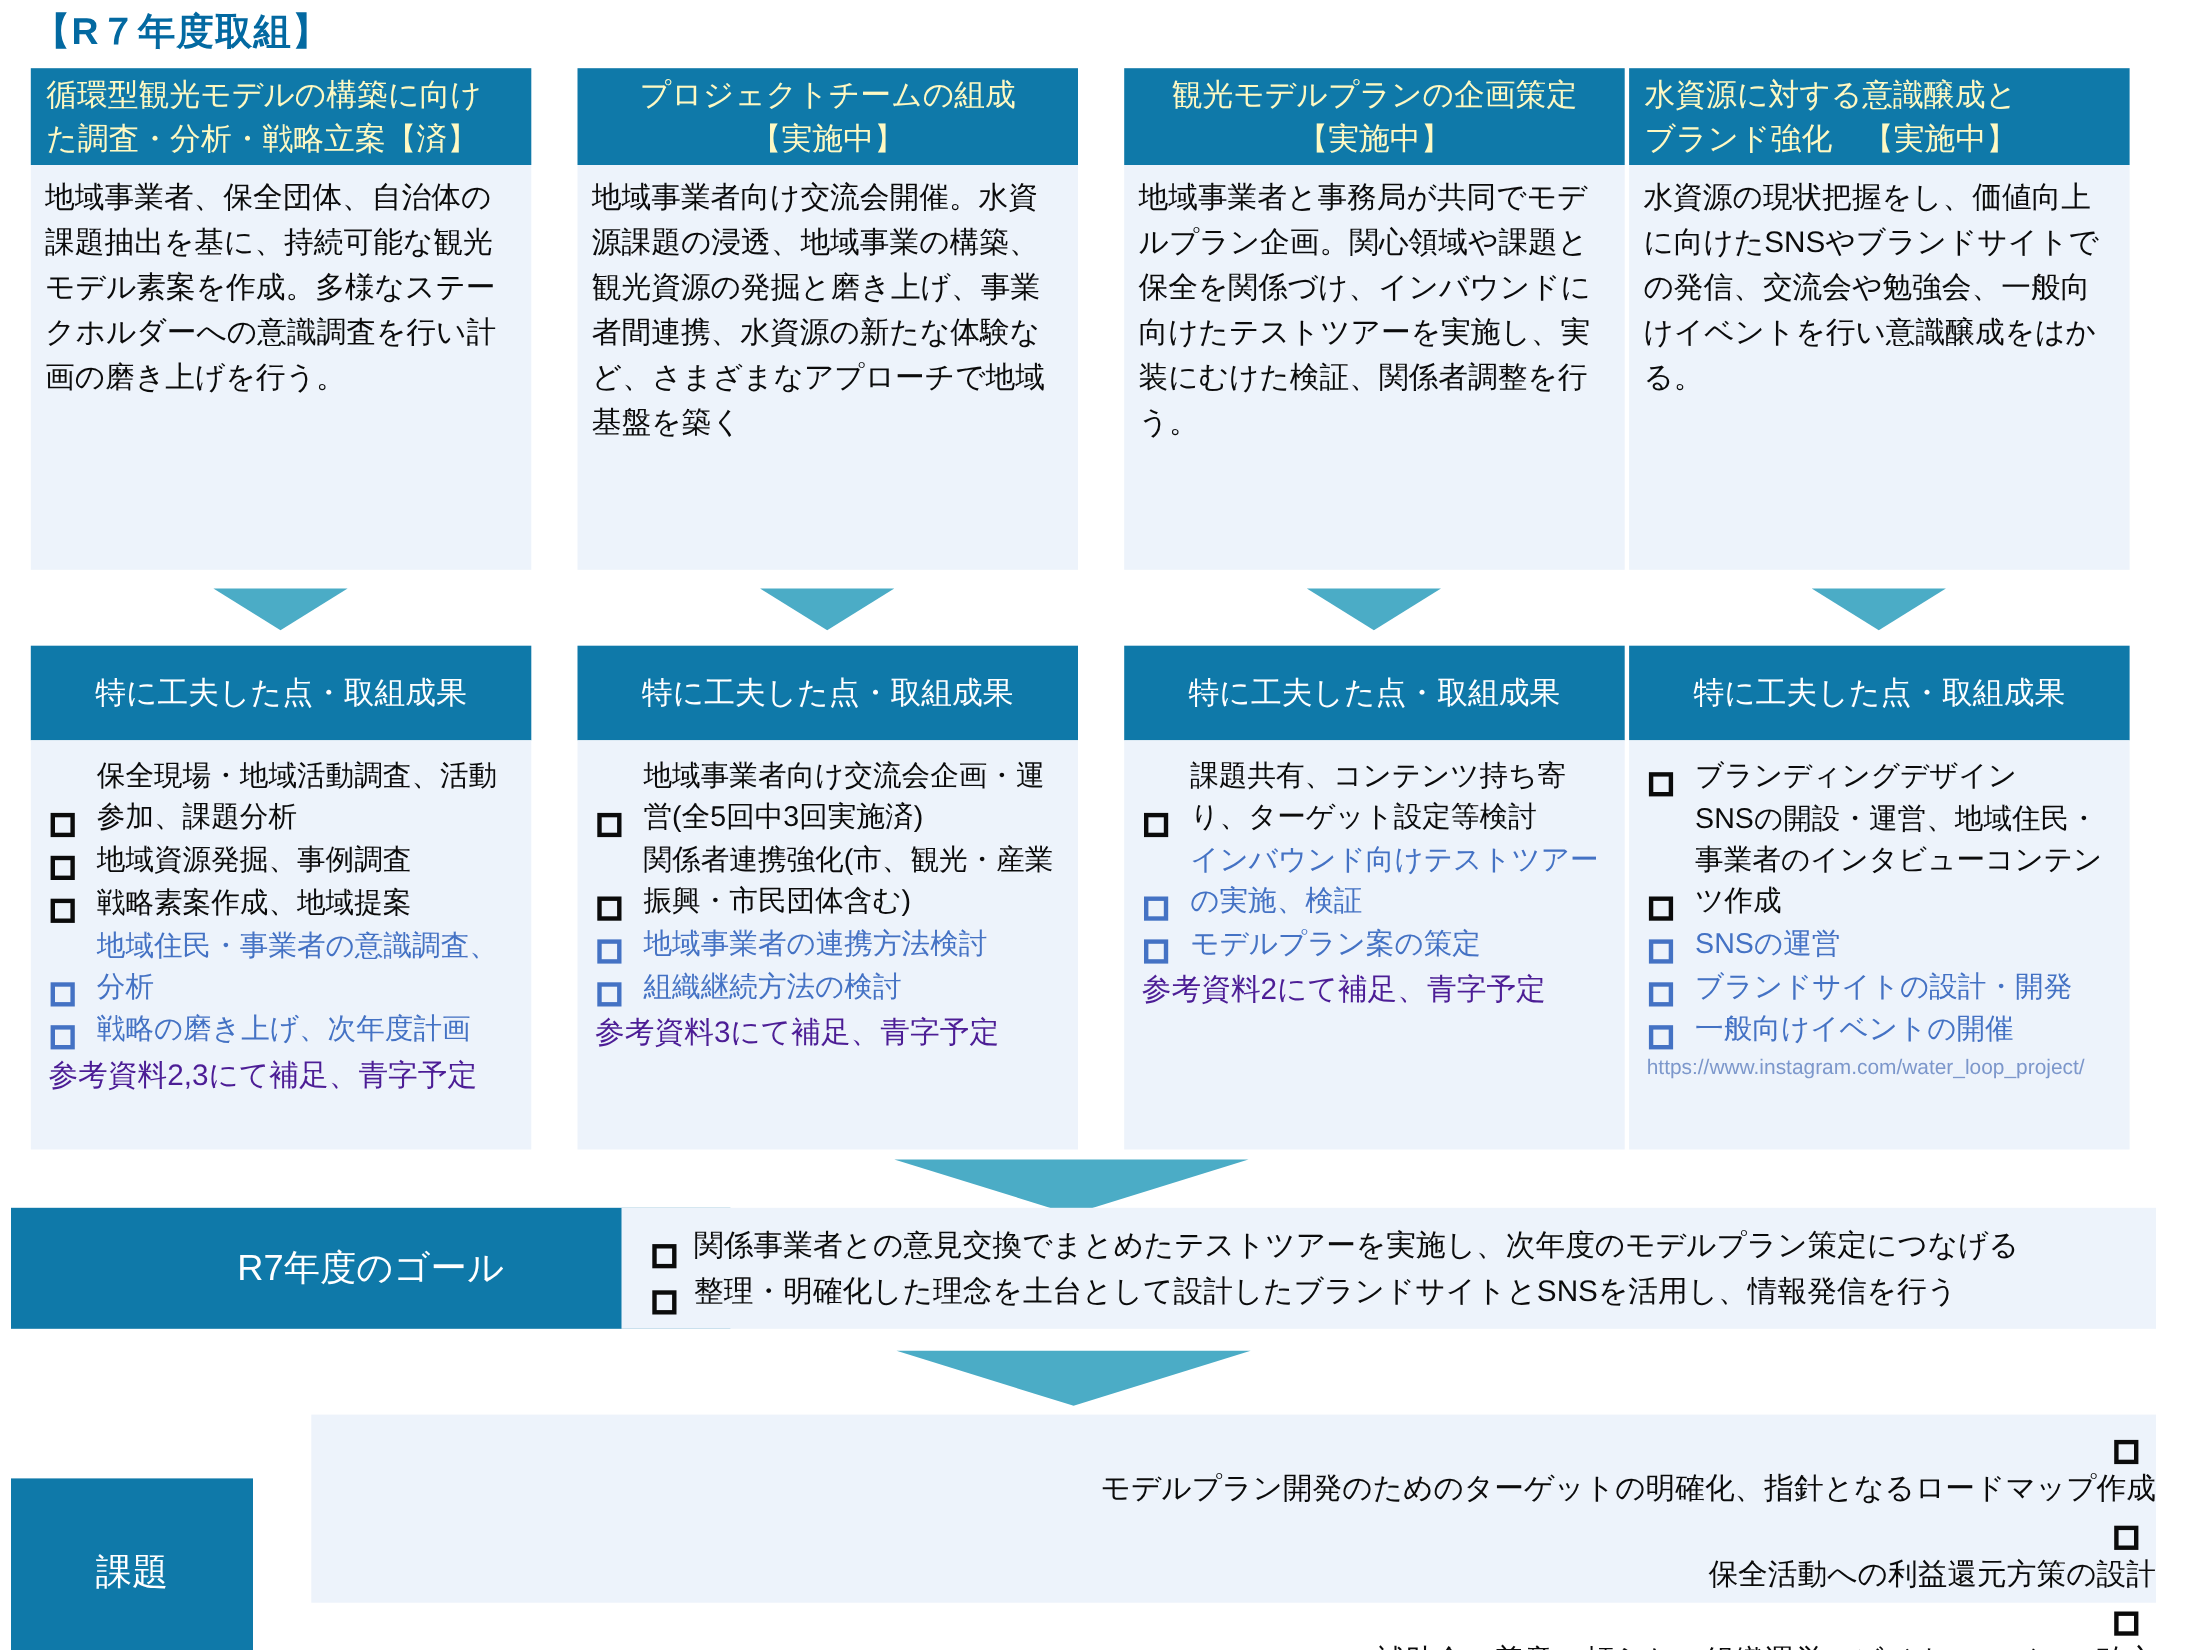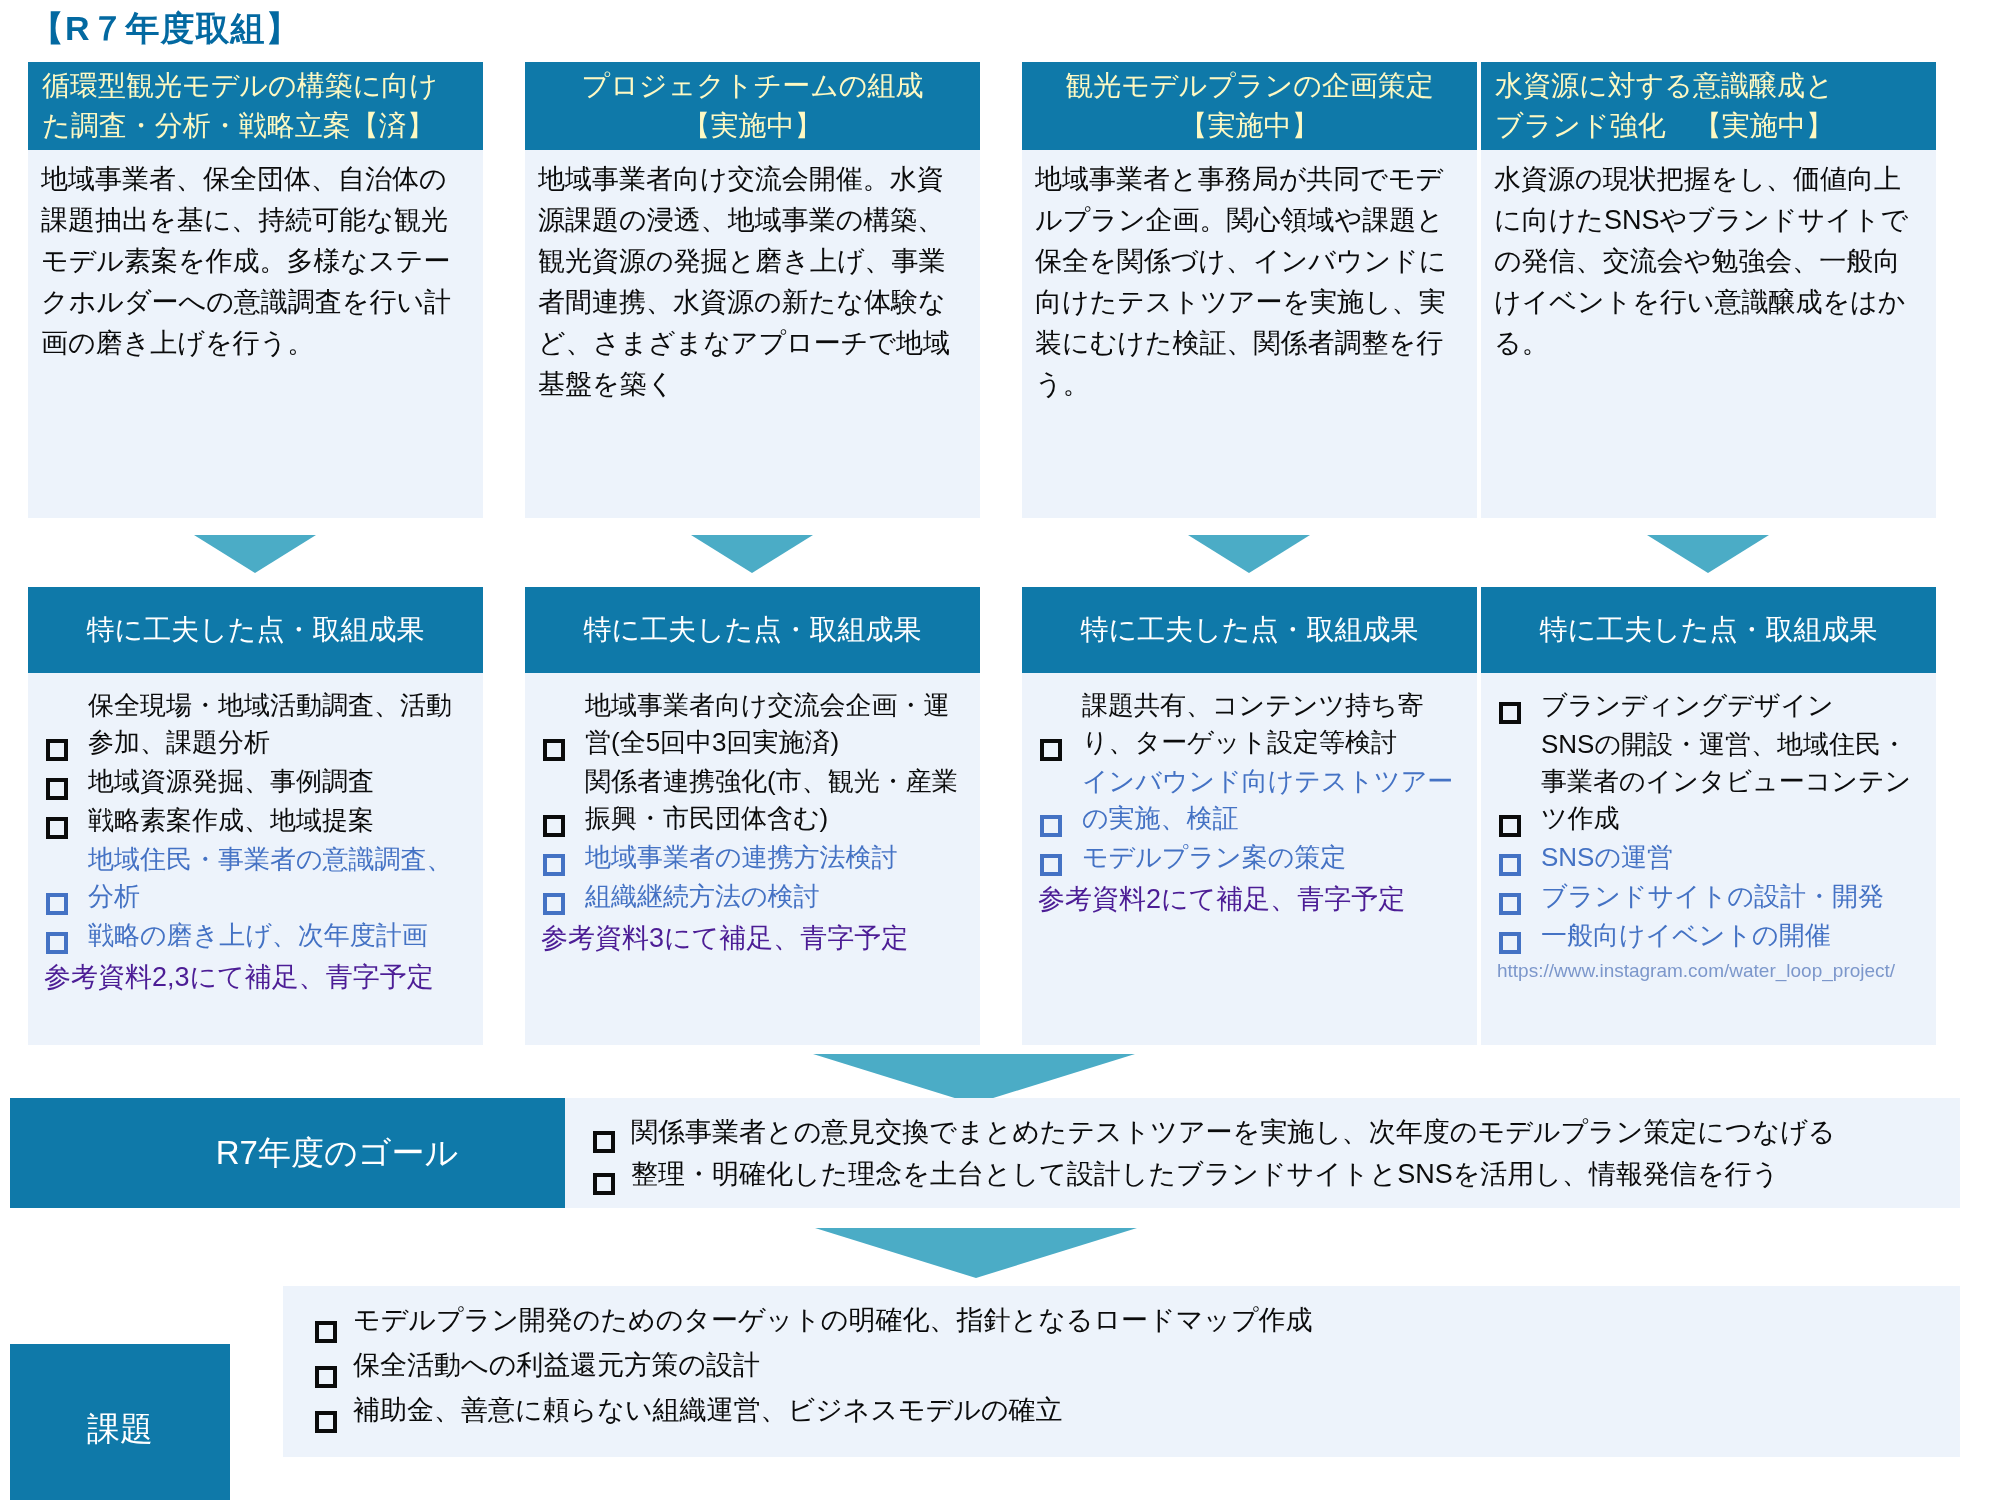--- a/index.html
+++ b/index.html
@@ -96,21 +96,21 @@
   
   .issues-label{
     position:absolute;left:10px;top:1344px;width:220px;height:171px;
     background:#0F79A9;color:#fff;font-size:33px;
     display:flex;align-items:center;justify-content:center;
   }
   .issues-box{
     position:absolute;left:283px;top:1286px;width:1677px;height:171px;
     background:#EDF3FB;box-sizing:border-box;padding:12px 0 0 30px;
   }
-  .issues-box .check-item{font-size:27px;line-height:45px;margin:0;}
+  .issues-box .check-item{font-size:27px;line-height:45px;margin:0;flex-direction:column;}
   .issues-box .cb{margin-top:11px;margin-right:16px;}
 </style>
 </head>
 <body>
 
 <div class="canvas">
 
   <div class="page-title">【R７年度取組】</div>
 
   <section class="col c0">

